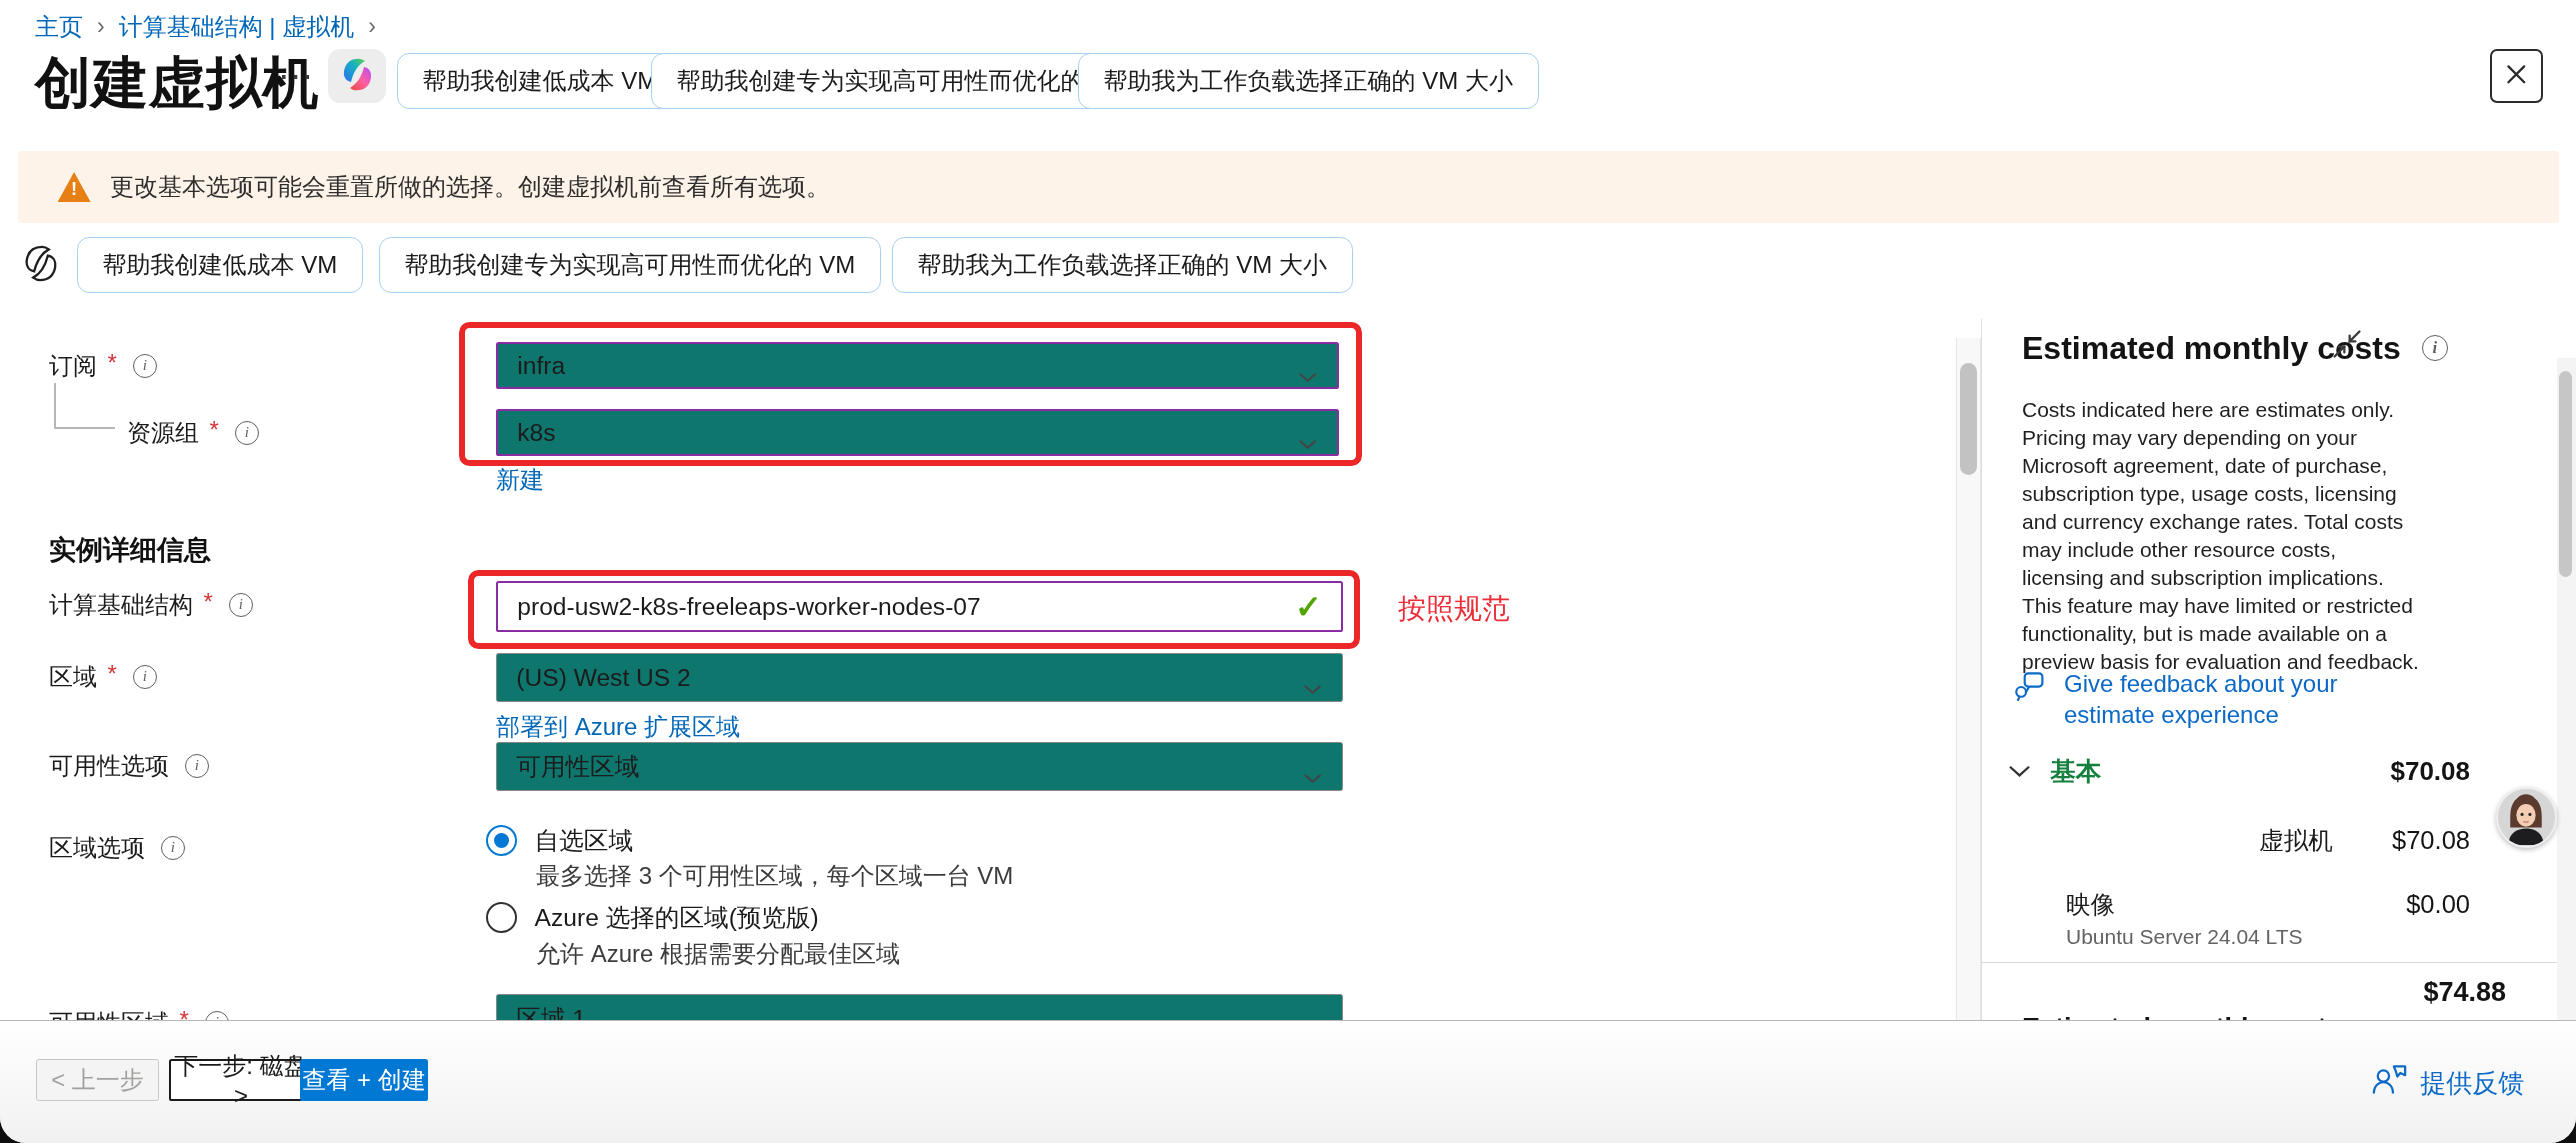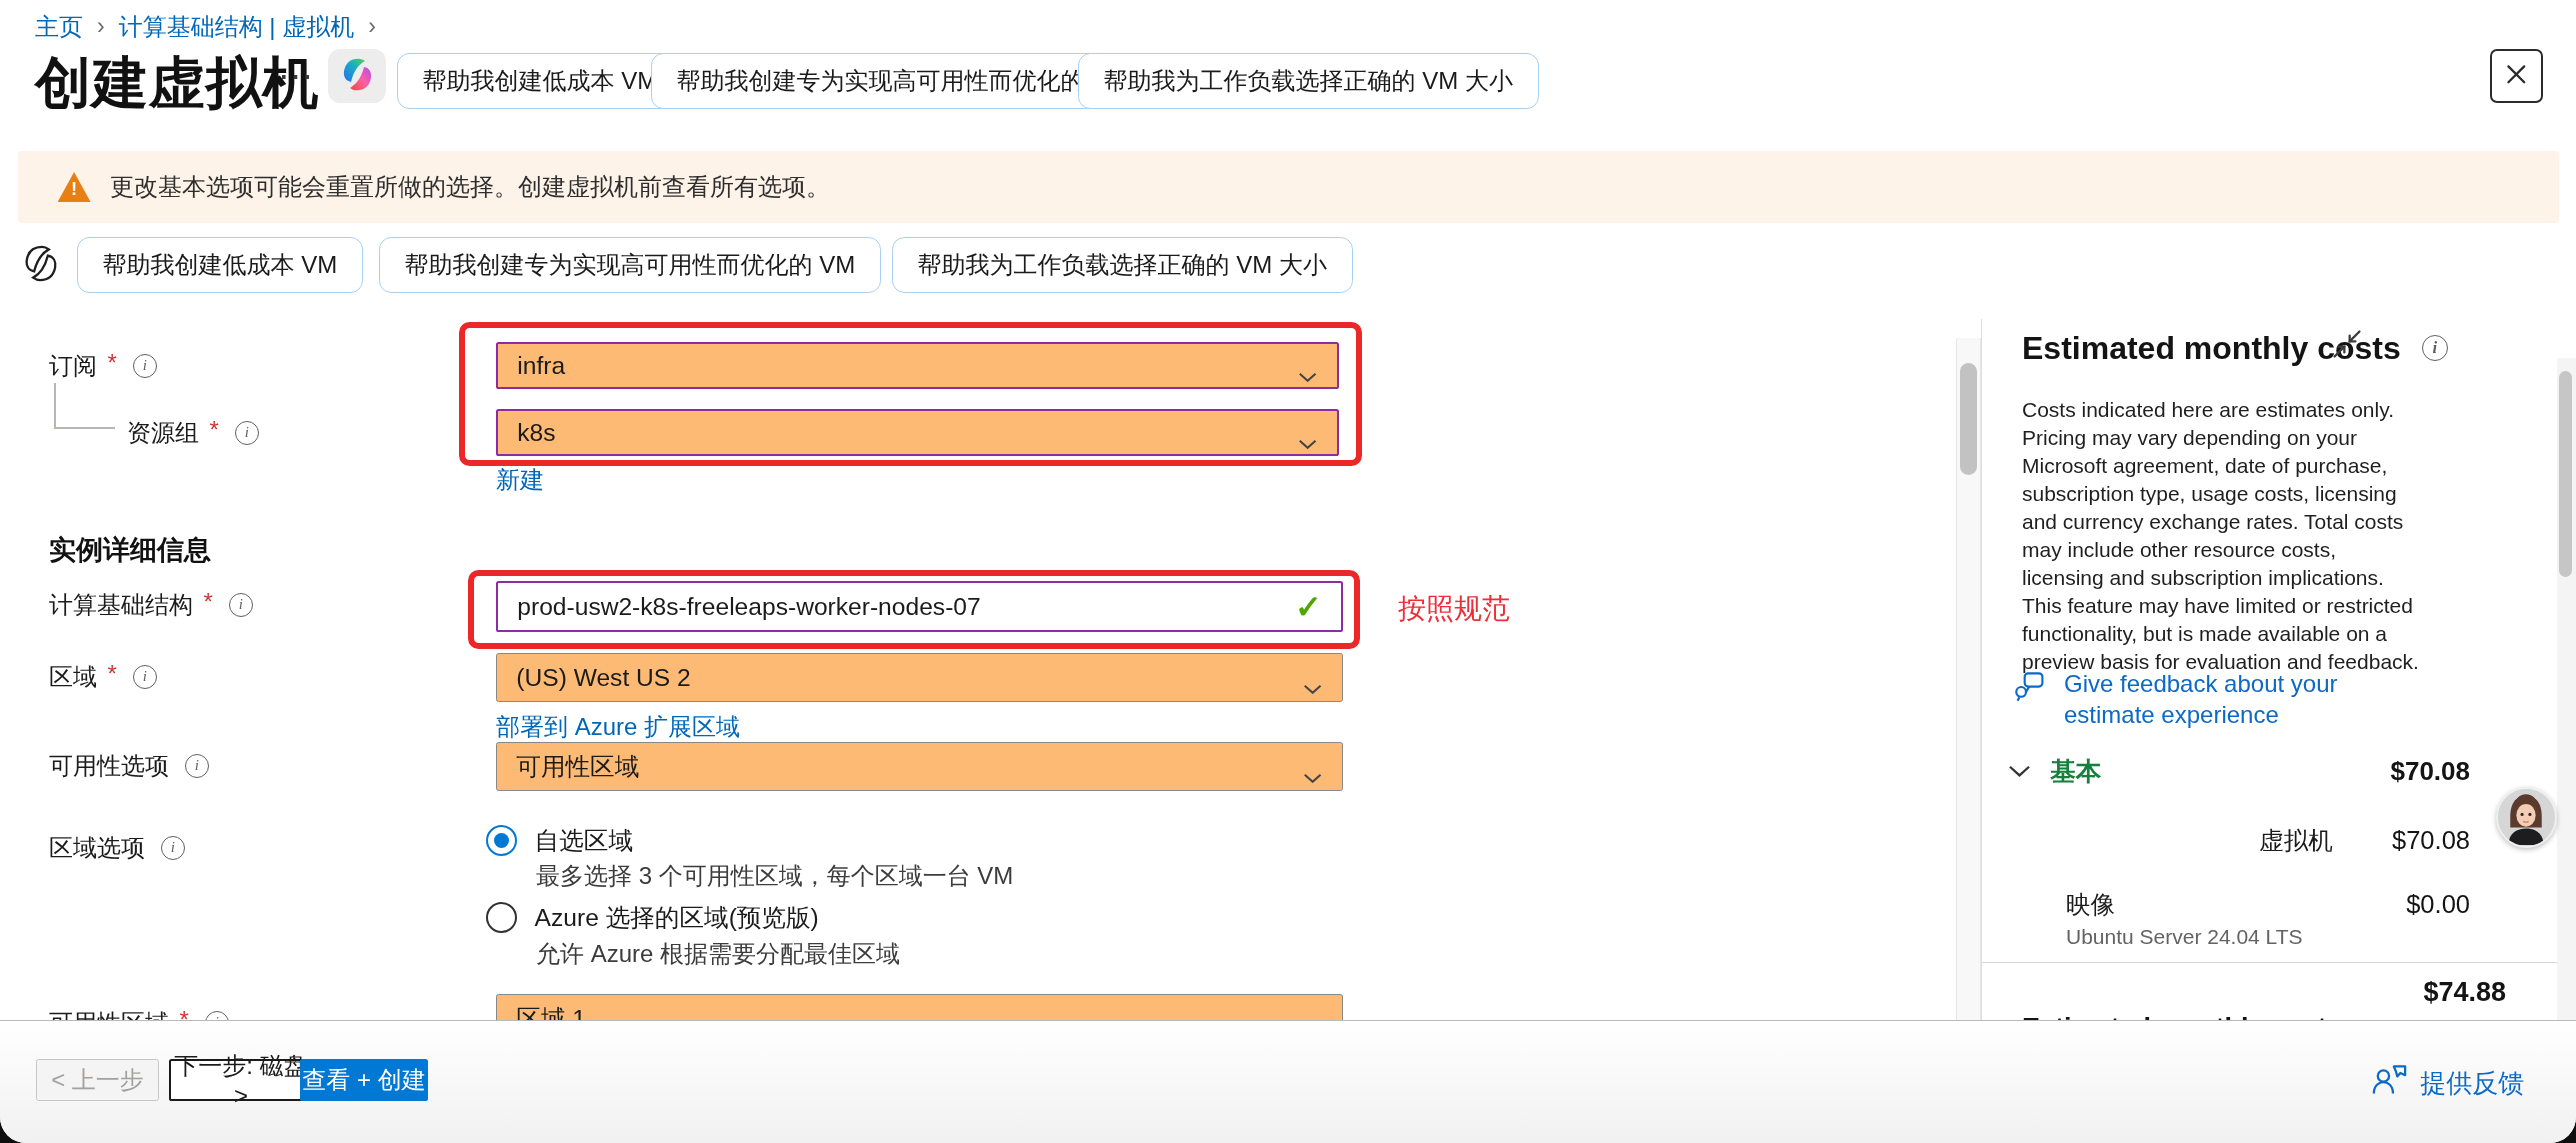--- a/index.html
+++ b/index.html
@@ -28,21 +28,21 @@
   
   .copilot-outline { left:19.3px; top:244px; width:42px; height:37px; }
   .pill-row2 { top:237px; }
 
   
   .field-label { display:flex; align-items:center; gap:8.8px; font-size:24px; color:#1b1b1b; height:47px; }
   .req { color:#d13438; font-size:24px; margin-left:1.8px; position:relative; top:-2.6px; }
   .info-i { width:24px; height:24px; border:1.8px solid #5f5f5f; border-radius:50%; color:#5f5f5f; font-size:15px; font-style:italic; font-family:"Liberation Serif", serif; display:flex; align-items:center; justify-content:center; margin-left:7px; flex:0 0 auto; }
 
   
-  .dd { background:#fdba74; border:1.8px solid #8a8886; border-radius:2.6px; display:flex; align-items:center; padding:0 19.3px; font-size:24.6px; color:#1b1b1b; justify-content:space-between; }
+  .dd { background:#0f766e; border:1.8px solid #8a8886; border-radius:2.6px; display:flex; align-items:center; padding:0 19.3px; font-size:24.6px; color:#1b1b1b; justify-content:space-between; }
   .dd-purple { border:2.6px solid #8a2da2; }
   .chev { width:19.3px; height:10.5px; flex:0 0 auto; }
   .textbox { background:#fff; border:2.6px solid #8a2da2; border-radius:2.6px; display:flex; align-items:center; padding:0 19.3px; font-size:24.6px; color:#1b1b1b; justify-content:space-between; }
   .textbox input { border:none; outline:none; font-size:24.6px; color:#1b1b1b; width:100%; font-family:"Liberation Sans", sans-serif; background:transparent; }
   .checkmark { color:#52a500; font-size:32px; font-weight:700; }
   .link { color:#0067b8; font-size:24px; cursor:pointer; }
   .section-h { font-size:27px; font-weight:700; color:#111; }
 
   
   .tree-v { left:54px; top:383px; width:1.8px; height:46px; background:#b9b7b4; }

